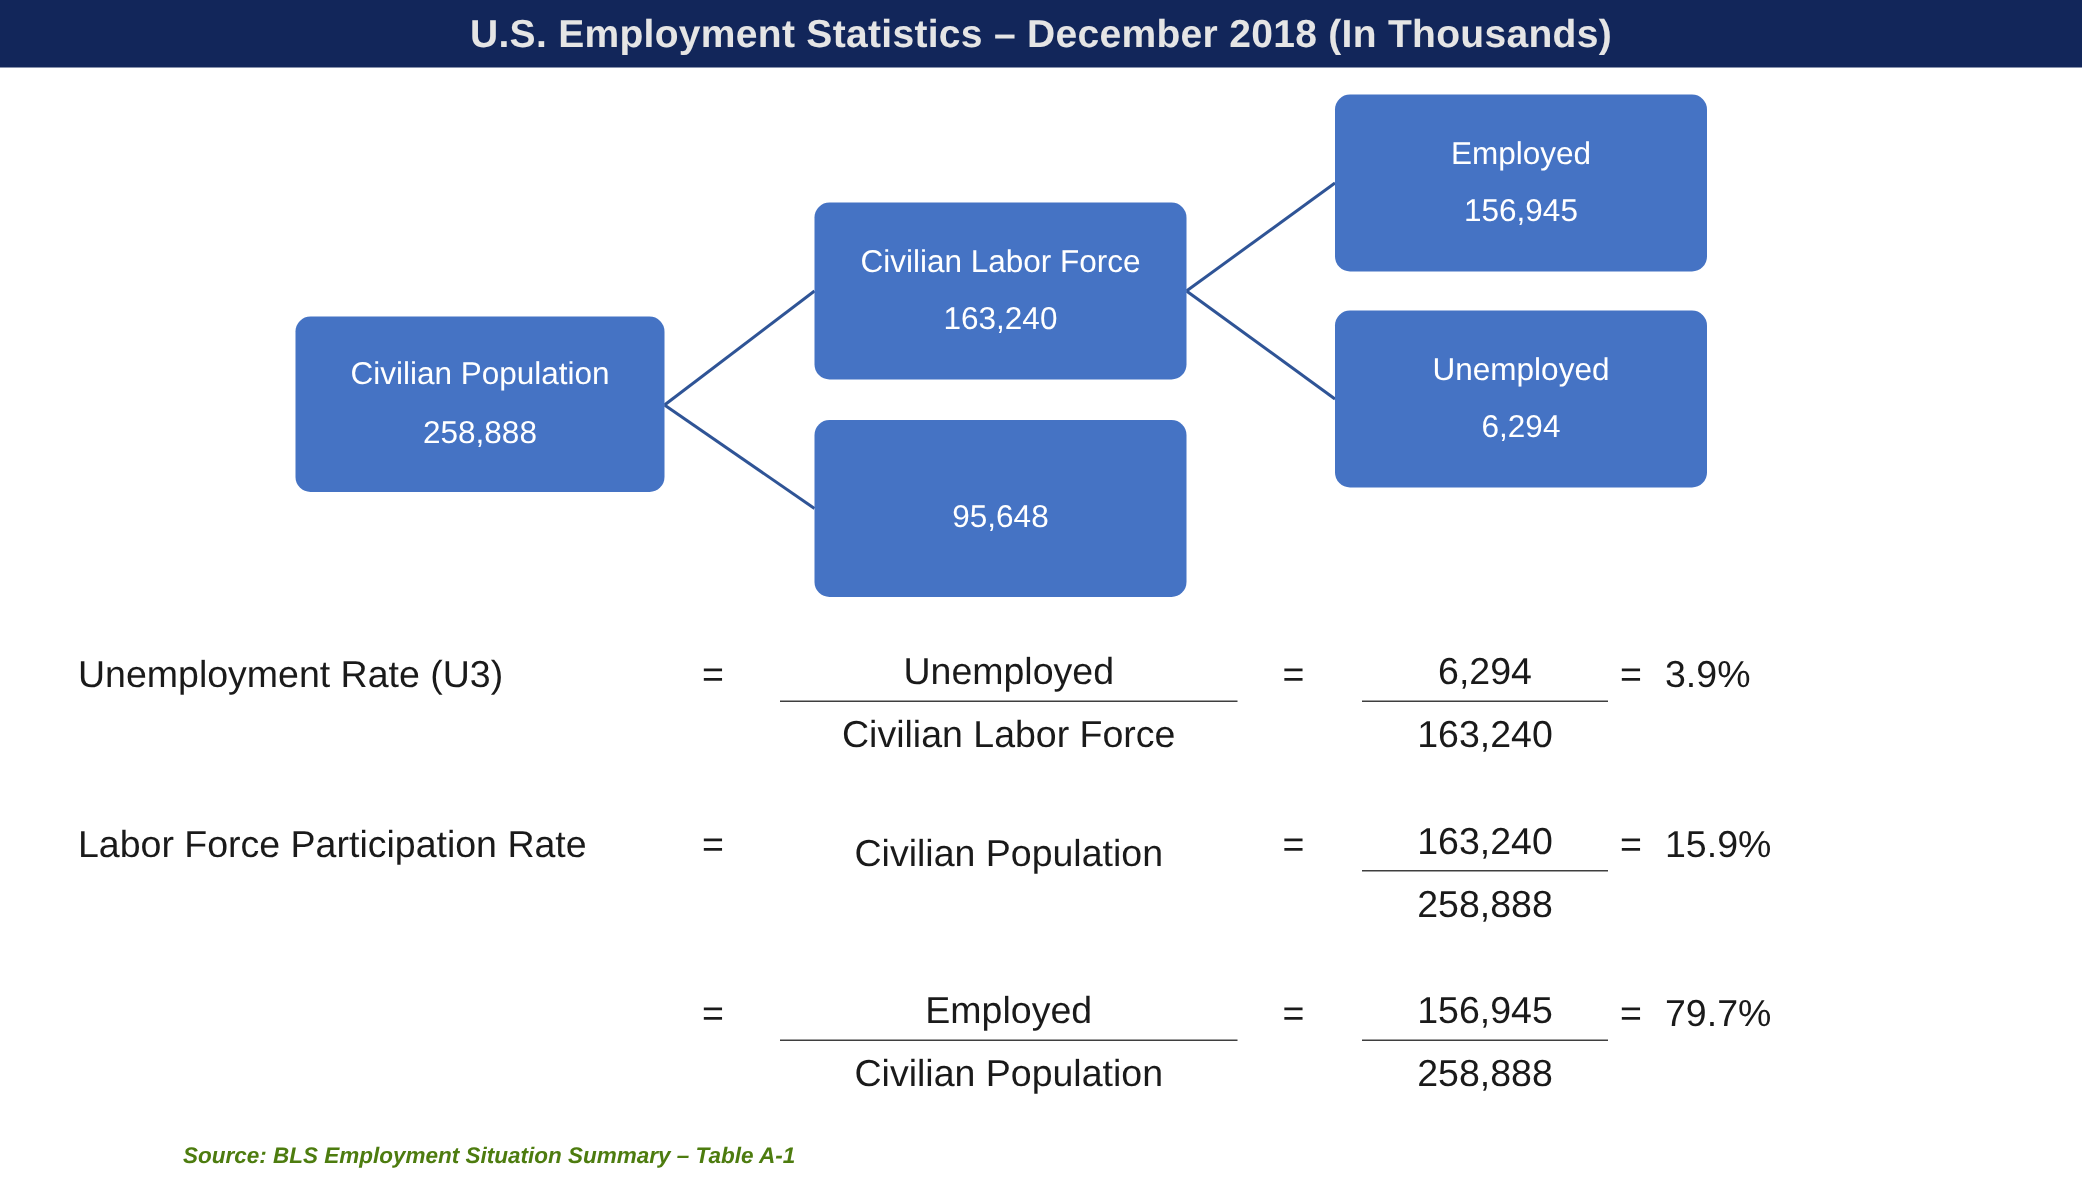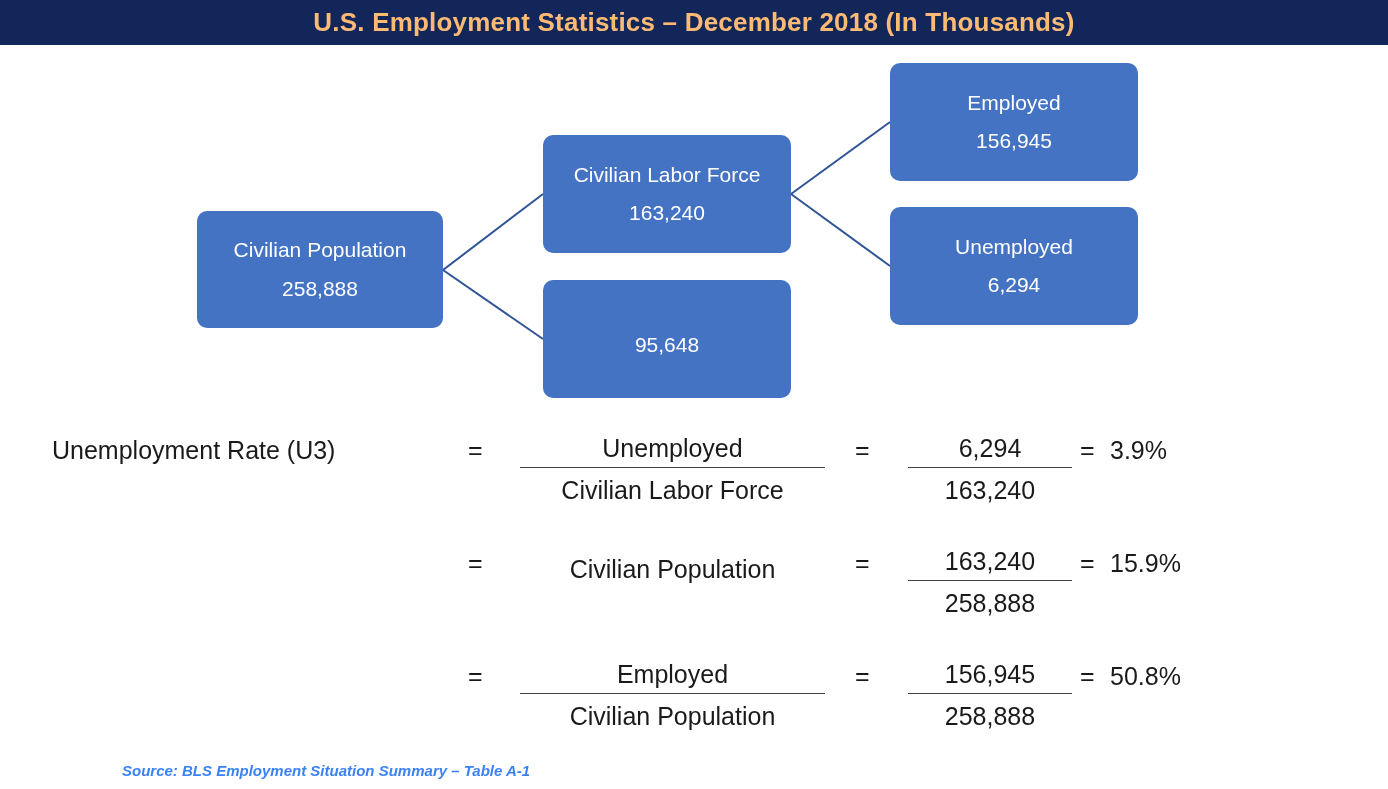--- a/index.html
+++ b/index.html
@@ -22,21 +22,21 @@
     left: 0;
     top: 0;
     width: 1388px;
     height: 45px;
     background: #12265a;
     display: flex;
     align-items: center;
     justify-content: center;
   }
   #title-text {
-    color: #fdba74;
+    color: #e5e5e5;
     font-size: 26px;
     font-weight: bold;
     letter-spacing: 0.2px;
     white-space: nowrap;
   }
 
   
   #diagram {
     position: absolute;
     left: 0;
@@ -156,21 +156,21 @@
   .row-3 .f-name { left: 52px; }
 
   
   #source-note {
     position: absolute;
     left: 122px;
     top: 762px;
     font-size: 15px;
     font-style: italic;
     font-weight: bold;
-    color: #3b82f6;
+    color: #4d7c0f;
     white-space: nowrap;
   }
 </style>
 </head>
 <body>
 
 <div id="title-bar">
   <div id="title-text">U.S. Employment Statistics – December 2018 (In Thousands)</div>
 </div>
 
@@ -224,20 +224,21 @@
     <div class="f-eq2">=</div>
     <div class="f-frac2">
       <div class="frac-top">6,294</div>
       <div class="frac-bottom">163,240</div>
     </div>
     <div class="f-eq3">=</div>
     <div class="f-result">3.9%</div>
   </div>
 
   <div class="formula-row row-2">
+    <div class="f-name">Labor Force Participation Rate</div>
     <div class="f-eq1">=</div>
     <div class="f-frac1">
       <div class="frac-bottom">Civilian Population</div>
     </div>
     <div class="f-eq2">=</div>
     <div class="f-frac2">
       <div class="frac-top">163,240</div>
       <div class="frac-bottom">258,888</div>
     </div>
     <div class="f-eq3">=</div>
@@ -249,18 +250,18 @@
     <div class="f-frac1">
       <div class="frac-top">Employed</div>
       <div class="frac-bottom">Civilian Population</div>
     </div>
     <div class="f-eq2">=</div>
     <div class="f-frac2">
       <div class="frac-top">156,945</div>
       <div class="frac-bottom">258,888</div>
     </div>
     <div class="f-eq3">=</div>
-    <div class="f-result">50.8%</div>
+    <div class="f-result">79.7%</div>
   </div>
 
 </div>
 
 <div id="source-note">Source:  BLS Employment Situation Summary – Table A-1</div>
 
 </body></html>

